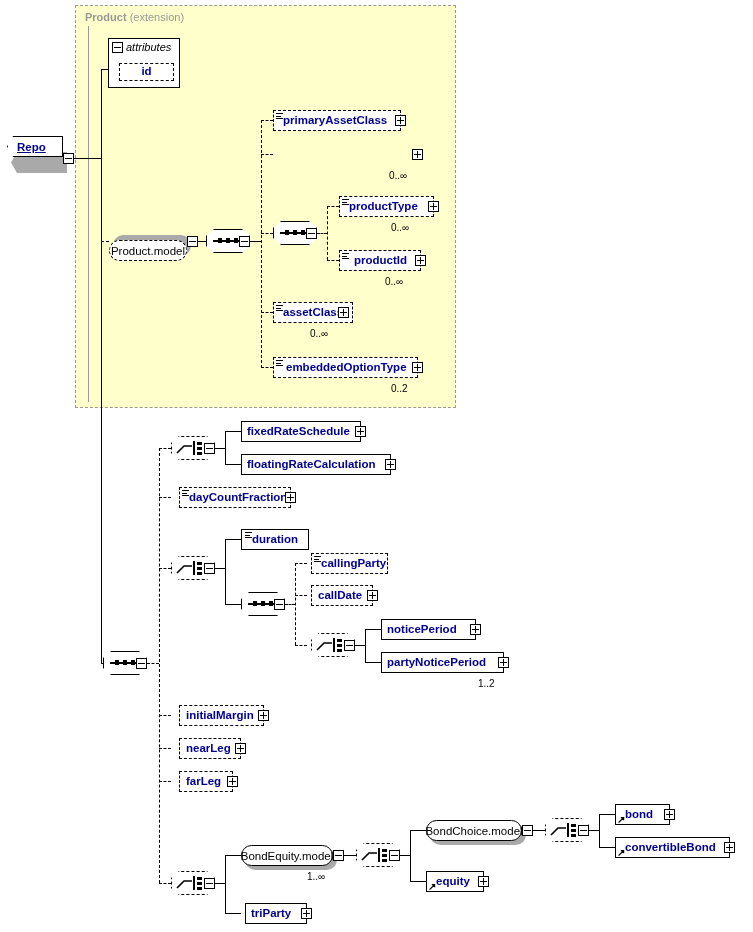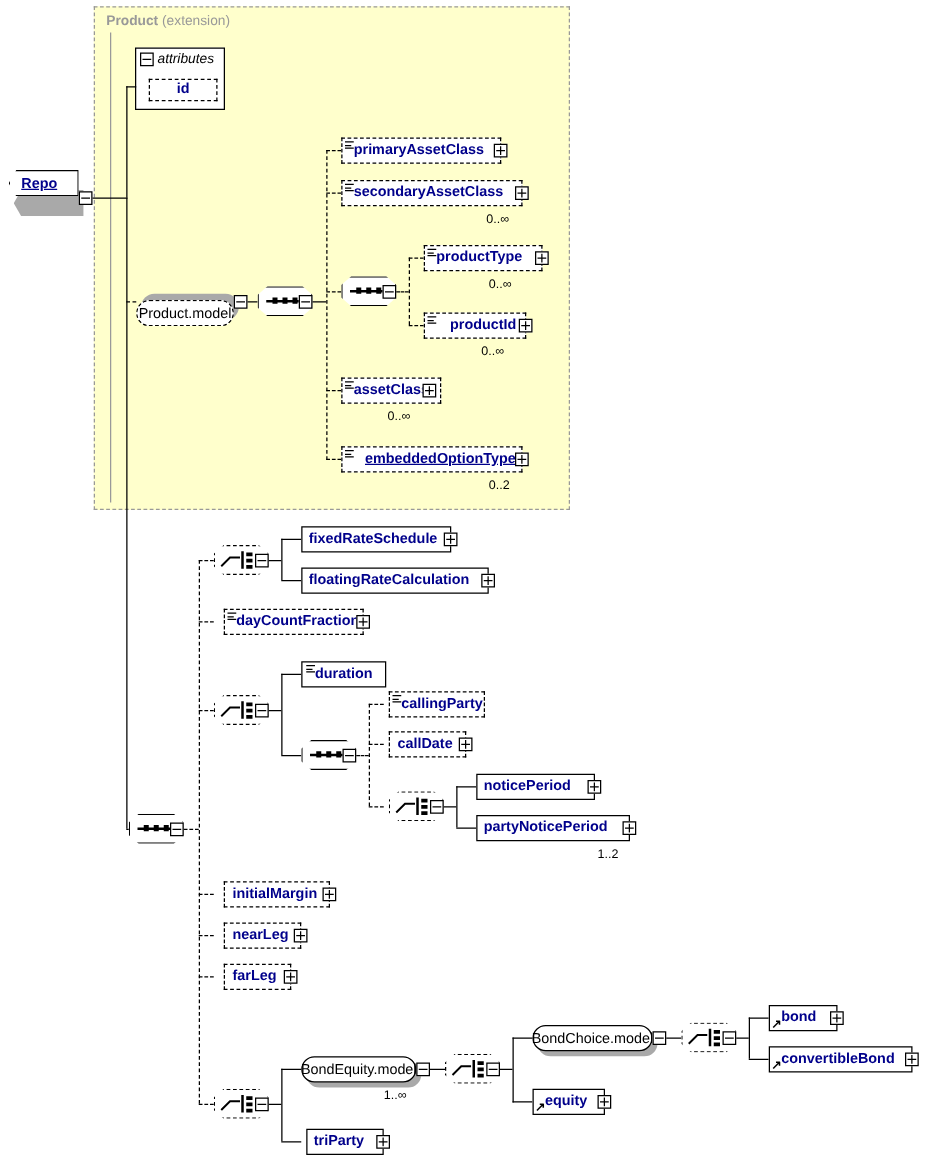--- a/index.html
+++ b/index.html
@@ -152,28 +152,20 @@
     <span class="eqg" style="left:2px;top:2px;">
         <i></i>
         <i></i>
         <i></i>
       </span>
     <span class="lbl" style="padding-left:9px;">primaryAssetClass</span>
   </div>
   <div class="exp plus" style="left:395px;top:115px;"></div>
 
   <div class="shd" style="left:277px;top:148px;width:145px;height:21px;"></div>
-  <div class="nd dash" style="left:273px;top:144px;width:145px;">
-    <span class="eqg" style="left:2px;top:2px;">
-        <i></i>
-        <i></i>
-        <i></i>
-      </span>
-    <span class="lbl" style="padding-left:9px;">secondaryAssetClass</span>
-  </div>
   <div class="exp plus" style="left:412px;top:149px;"></div>
   <div class="card" style="left:389px;top:170px;">0..∞</div>
 
   <div class="comp" style="left:273px;top:221px;">
     <div class="shadow oct"></div>
     <div class="body oct" style="border:1.5px solid #000;"></div>
     <div class="seq-ico"></div>
     <div class="seq-dots">
         <b style="left:0"></b>
         <b style="left:8px"></b>
@@ -198,21 +190,21 @@
   <div class="exp plus" style="left:428px;top:201px;"></div>
   <div class="card" style="left:391px;top:222px;">0..∞</div>
 
   <div class="shd" style="left:343px;top:254px;width:82px;height:21px;"></div>
   <div class="nd dash" style="left:339px;top:250px;width:82px;">
     <span class="eqg" style="left:2px;top:2px;">
         <i></i>
         <i></i>
         <i></i>
       </span>
-    <span class="lbl" style="padding-left:20px;">productId</span>
+    <span class="lbl" style="padding-left:14px;">productId</span>
   </div>
   <div class="exp plus" style="left:415px;top:255px;"></div>
   <div class="card" style="left:385px;top:276px;">0..∞</div>
 
   <div class="shd" style="left:277px;top:306px;width:80px;height:21px;"></div>
   <div class="nd dash" style="left:273px;top:302px;width:80px;">
     <span class="eqg" style="left:2px;top:2px;">
         <i></i>
         <i></i>
         <i></i>
@@ -222,21 +214,21 @@
   <div class="exp plus" style="left:338px;top:307px;"></div>
   <div class="card" style="left:310px;top:328px;">0..∞</div>
 
   <div class="shd" style="left:277px;top:361px;width:145px;height:21px;"></div>
   <div class="nd dash" style="left:273px;top:357px;width:145px;">
     <span class="eqg" style="left:2px;top:2px;">
         <i></i>
         <i></i>
         <i></i>
       </span>
-    <span class="lbl" style="padding-left:18px;text-decoration:underline;">embeddedOptionType</span>
+    <span class="lbl" style="padding-left:12px;">embeddedOptionType</span>
   </div>
   <div class="exp plus" style="left:412px;top:362px;"></div>
   <div class="card" style="left:391px;top:383px;">0..2</div>
 
   <div class="comp" style="left:103px;top:651px;">
     <div class="shadow oct"></div>
     <div class="body oct" style="border:1.5px solid #000;"></div>
     <div class="seq-ico"></div>
     <div class="seq-dots">
         <b style="left:0"></b>

